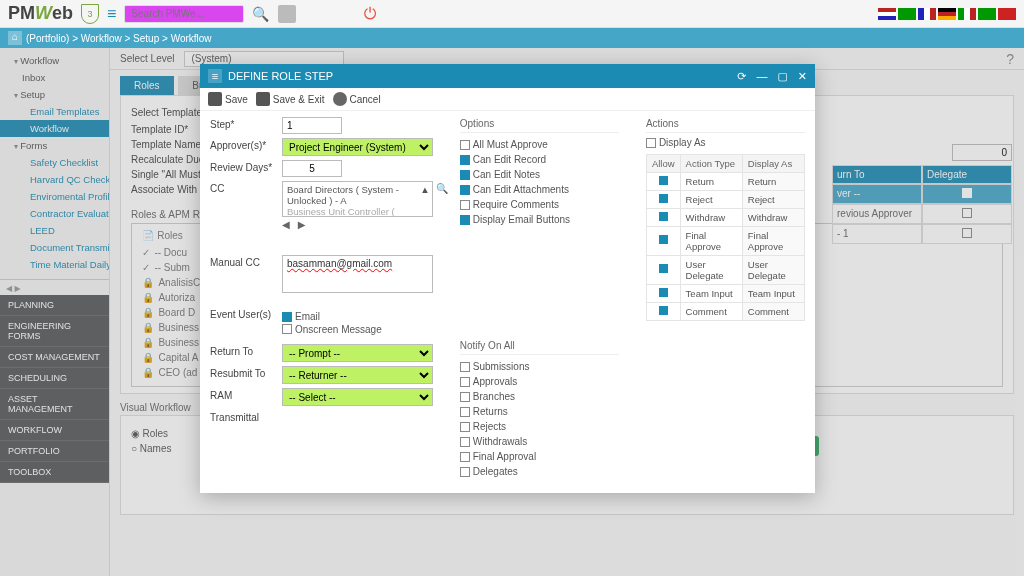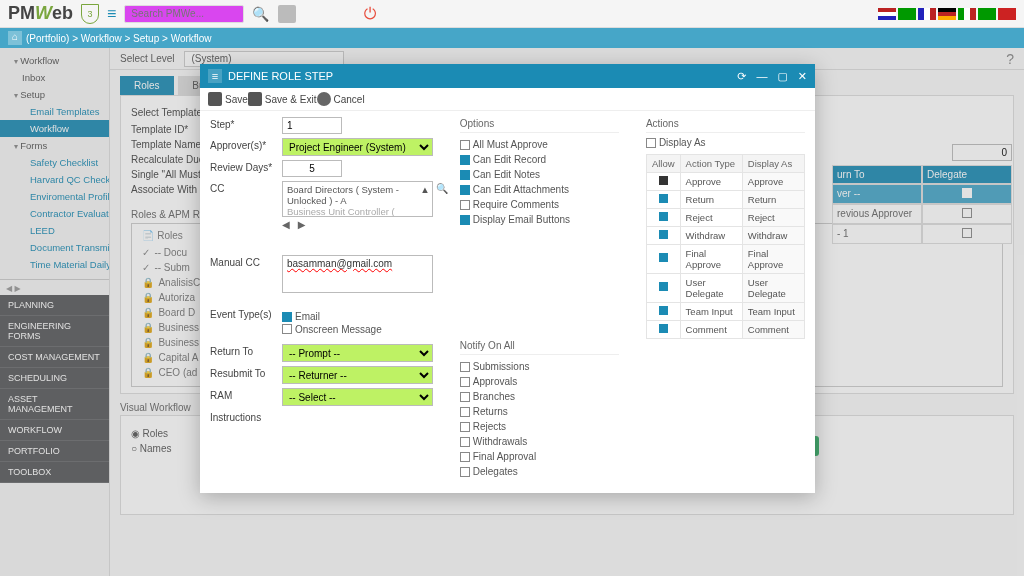--- a/index.html
+++ b/index.html
@@ -68,21 +68,21 @@
   .wf-node.grey { background: #a8b0a2; } .wf-node.blue { background: #4a90bf; }
   .wf-node.green { background: #37b36a; } .wf-node.red { background: #e86d5f; border-radius: 12px; }
   .wf-node.outline { background: #fff; color: #666; border: 1px solid #aaa; border-radius: 12px; }
   
   
   .modal { position: absolute; left: 200px; top: 64px; width: 615px; background: #fff; box-shadow: 0 4px 20px rgba(0,0,0,0.25); z-index: 100; }
   .modal-title { background: #1b8bb4; color: #fff; padding: 5px 8px; font-size: 11px; display: flex; align-items: center; gap: 6px; }
   .modal-title .ic { width: 14px; height: 14px; background: rgba(255,255,255,0.2); display: inline-flex; align-items: center; justify-content: center; }
   .modal-title .ctrls { margin-left: auto; display: flex; gap: 10px; font-size: 11px; }
   .modal-title .ctrls span { cursor: pointer; }
-  .modal-toolbar { padding: 4px 8px; border-bottom: 1px solid #eee; display: flex; align-items: center; font-size: 10px; }
+  .modal-toolbar { padding: 4px 8px; border-bottom: 1px solid #eee; display: flex; gap: 8px; align-items: center; font-size: 10px; }
   .modal-toolbar .btn { display: flex; align-items: center; gap: 3px; cursor: pointer; color: #444; }
   .modal-toolbar .bicon { width: 14px; height: 14px; background: #555; border-radius: 2px; }
   .modal-toolbar .bicon.circle { border-radius: 50%; background: #666; }
   
   .modal-body { display: flex; padding: 4px 10px 14px; gap: 27px; font-size: 10px; }
   .mcol { flex: 1; }
   .mcol.left { flex: 1.4; }
   .frow { display: flex; align-items: flex-start; padding: 2px 0; }
   .frow .flab { width: 72px; color: #444; padding-top: 2px; }
   .frow .fin { flex: 1; }
@@ -325,21 +325,21 @@
             </div>
           </span>
         </div>
       <div class="frow" style="margin-top:21px">
           <span class="flab">Manual CC</span>
           <span class="fin">
             <div class="manual-cc" contenteditable="true" style=""><span style="text-decoration:underline wavy red;color:#333">basamman@gmail.com</span></div>
           </span>
         </div>
       <div class="frow" style="margin-top:10px">
-          <span class="flab">Event Type(s)</span>
+          <span class="flab">Event User(s)</span>
           <span class="fin evtype">
         <span class="chk">
               <span class="box on"></span>
               <span>Email</span>
             </span>
         <span class="chk">
               <span class="box neutral"></span>
               <span>Onscreen Message</span>
             </span>
       </span>
@@ -350,21 +350,21 @@
         </div>
       <div class="frow">
           <span class="flab">Resubmit To</span>
           <span class="fin"><select class="sel-in"><option>-- Returner --</option></select></span>
         </div>
       <div class="frow">
           <span class="flab">RAM</span>
           <span class="fin"><select class="sel-in"><option>-- Select --</option></select></span>
         </div>
       <div class="frow">
-          <span class="flab">Instructions</span>
+          <span class="flab">Transmittal</span>
         </div>
     </div>
 
     <div class="mcol">
       <div class="section-title">Options</div>
       <div class="opt-list" id="opts">
           <span class="chk">
             <span class="box neutral"></span>
             <span>All Must Approve</span>
           </span>
@@ -435,25 +435,20 @@
       <table class="actions-table">
         <thead>
             <tr>
               <th>Allow</th>
               <th>Action Type</th>
               <th>Display As</th>
             </tr>
           </thead>
         <tbody id="acts">
             <tr>
-              <td class="allow"><span class="sq dark"></span></td>
-              <td>Approve</td>
-              <td class="disp">Approve</td>
-            </tr>
-            <tr>
               <td class="allow"><span class="sq "></span></td>
               <td>Return</td>
               <td class="disp">Return</td>
             </tr>
             <tr>
               <td class="allow"><span class="sq "></span></td>
               <td>Reject</td>
               <td class="disp">Reject</td>
             </tr>
             <tr>

